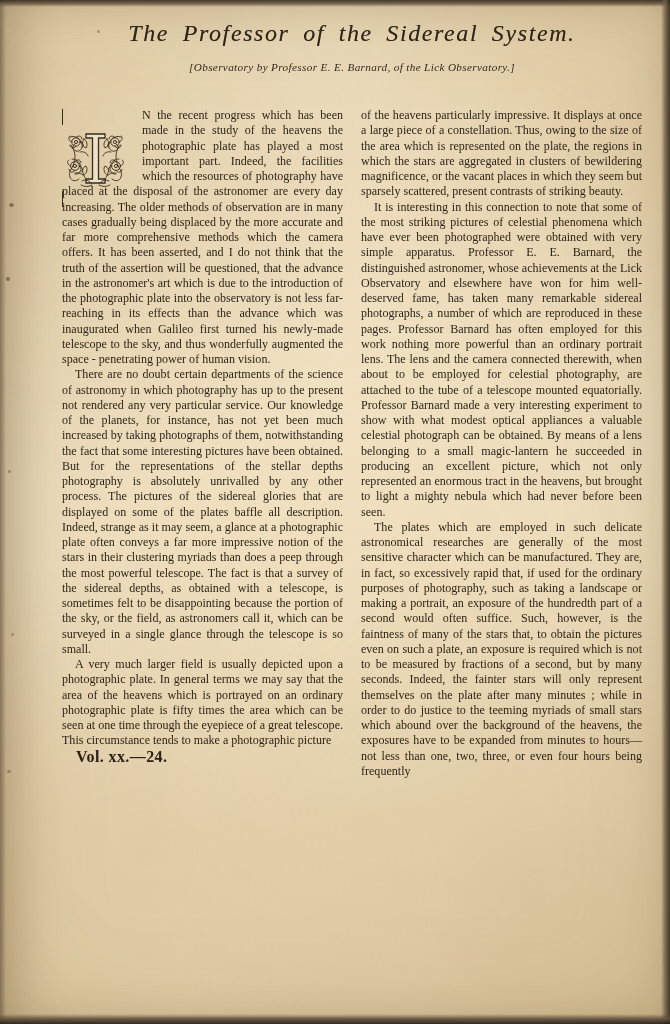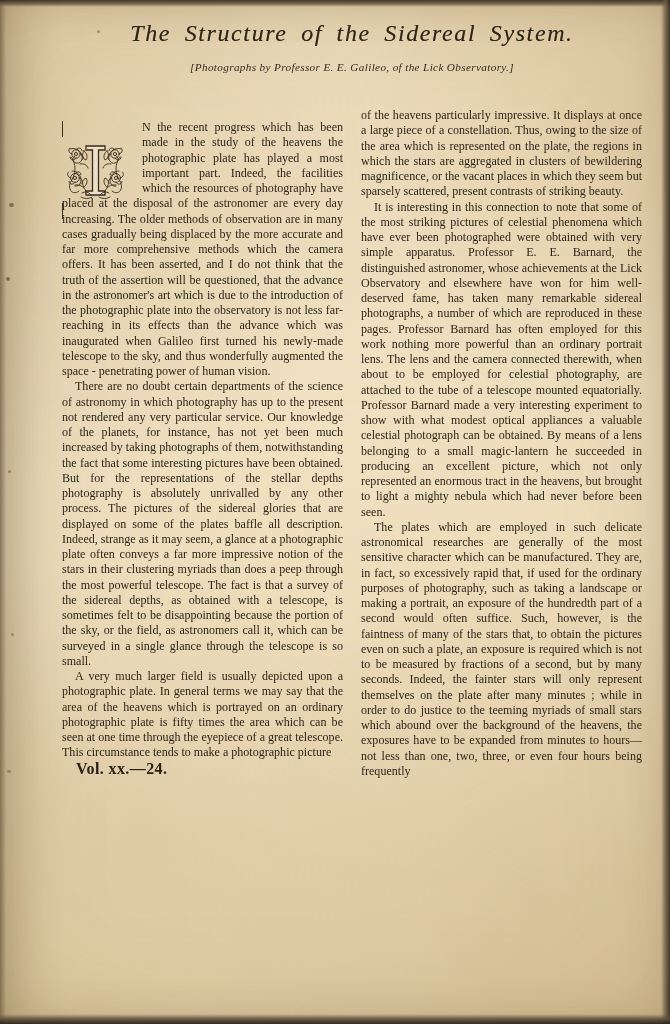--- a/index.html
+++ b/index.html
@@ -153,42 +153,42 @@
   .vol {
     position: absolute;
     left: 14px;
     bottom: 0;
     font-size: 16px;
     letter-spacing: .4px;
     font-weight: bold;
     color: #2c2318;
   }
 
-  .colwrap { position: relative; margin-top: 12px; }
+  .colwrap { position: relative; }
   .footline { position: relative; height: 16px; }
 </style>
 </head>
 <body>
 
 <div class="page">
 
   <div class="spine-shade"></div>
 
   <div class="speck" style="left:9px; top:203px; width:5px; height:4px;"></div>
   <div class="speck" style="left:6px; top:277px; width:4px; height:4px;"></div>
   <div class="speck" style="left:8px; top:470px; width:3px; height:3px; opacity:.5;"></div>
   <div class="speck" style="left:11px; top:633px; width:3px; height:3px; opacity:.45;"></div>
   <div class="speck" style="left:7px; top:770px; width:4px; height:3px; opacity:.5;"></div>
   <div class="speck" style="left:97px; top:30px; width:3px; height:3px; opacity:.45;"></div>
 
   <div class="sheet">
 
     <div class="head">
-      <h1 class="article-title">The Structure of the Sidereal System.</h1>
-      <div class="credit">[Photographs by Professor E. E. Galileo, of the Lick Observatory.]</div>
+      <h1 class="article-title">The Professor of the Sidereal System.</h1>
+      <div class="credit">[Observatory by Professor E. E. Barnard, of the Lick Observatory.]</div>
     </div>
 
     <div class="columns">
 
       <div class="col colwrap">
 
         <p class="no-indent">
           <span class="dropcap-wrap">
             <span class="dropcap">
               <svg width="67" height="67" viewBox="0 0 67 67" aria-hidden="true">

